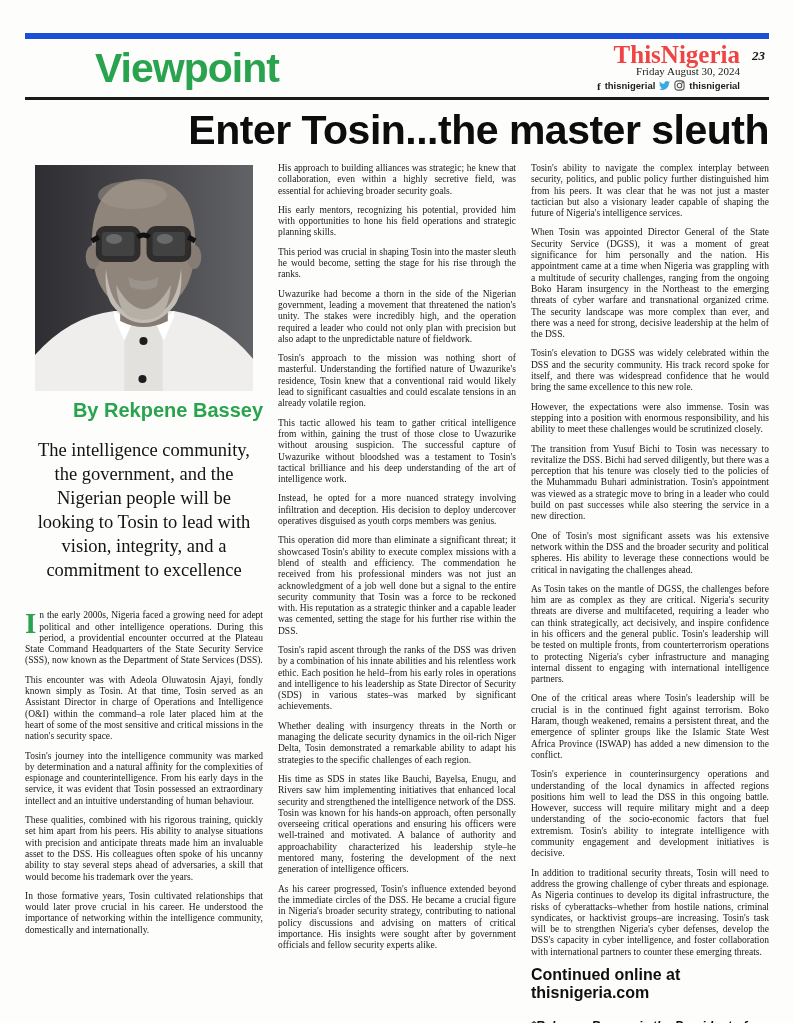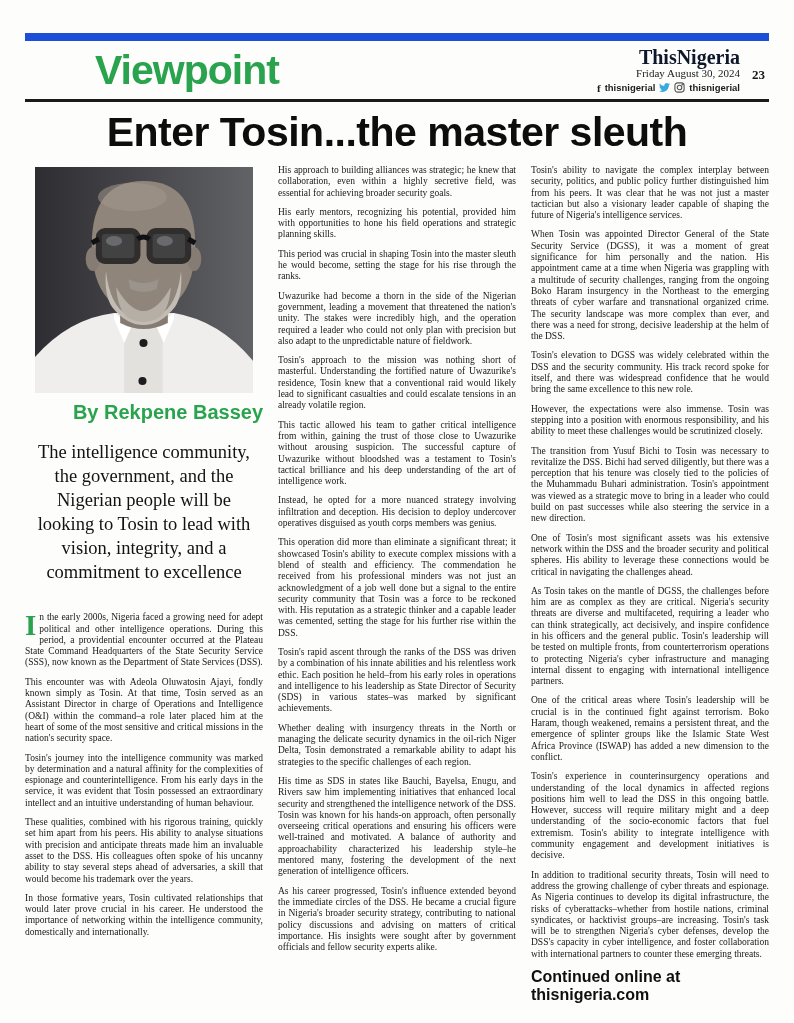--- a/index.html
+++ b/index.html
@@ -1,39 +1,39 @@
 <!DOCTYPE html>
 <html><head>
 <meta charset="utf-8">
 <style>
   html,body{margin:0;padding:0;}
   body{width:794px;height:1023px;background:#fdfdfb;overflow:hidden;
        font-family:"Liberation Serif",serif;color:#171717;}
   .page{box-sizing:border-box;width:794px;height:1023px;padding:33px 25px 0;overflow:hidden;}
 
   
-  .masthead{border-top:8px solid #1d4ed8;border-bottom:3px solid #1b1b1b;
+  .masthead{border-top:6px solid #1d4ed8;border-bottom:3px solid #1b1b1b;
             height:58px;display:flex;align-items:center;justify-content:space-between;}
   .section-title{font-family:"Liberation Sans",sans-serif;font-weight:bold;
                  font-size:41px;letter-spacing:-1px;color:#2aa34f;margin-left:70px;}
   .mast-right{display:flex;align-items:flex-start;gap:12px;margin-right:4px;}
   .mast-lines{text-align:right;}
-  .mast-title{font-family:"Liberation Serif",serif;font-weight:bold;font-size:20px;
-              line-height:20px;color:#0f172a;}
+  .mast-title{font-family:"Liberation Serif",serif;font-weight:bold;font-size:25px;
+              line-height:20px;color:#ef4444;}
   .mast-date{font-size:11px;line-height:13px;color:#202020;}
   .social-row{display:flex;align-items:center;justify-content:flex-end;gap:4px;
               font-family:"Liberation Sans",sans-serif;font-size:9.5px;font-weight:bold;
               color:#1c1c1c;margin-top:2px;}
   .social-row svg{display:block;}
   .fb-glyph{font-family:"Liberation Serif",serif;font-weight:bold;font-size:11px;line-height:10px;}
-  .page-num{font-family:"Liberation Serif",serif;font-weight:bold;font-size:13px;margin-top:20px;}
+  .page-num{font-family:"Liberation Serif",serif;font-weight:bold;font-size:13px;margin-top:3px;font-style:italic;}
 
   
   .headline{font-family:"Liberation Sans",sans-serif;font-weight:bold;font-size:41px;
-            letter-spacing:-0.5px;text-align:center;color:#0d0d0d;margin:7px 0 9px;}
+            letter-spacing:-0.5px;text-align:right;color:#0d0d0d;margin:7px 0 9px;}
 
   
   .columns{display:grid;grid-template-columns:1fr 1fr 1fr;column-gap:15px;
            height:872px;overflow:hidden;}
   .col{overflow:hidden;}
   .body-para{font-size:9.5px;line-height:1.19;text-align:justify;margin:0 0 8px;}
   .dropcap{float:left;font-size:29px;line-height:24px;padding:1px 3px 0 0;
            font-weight:bold;color:#2aa34f;}
 
   

